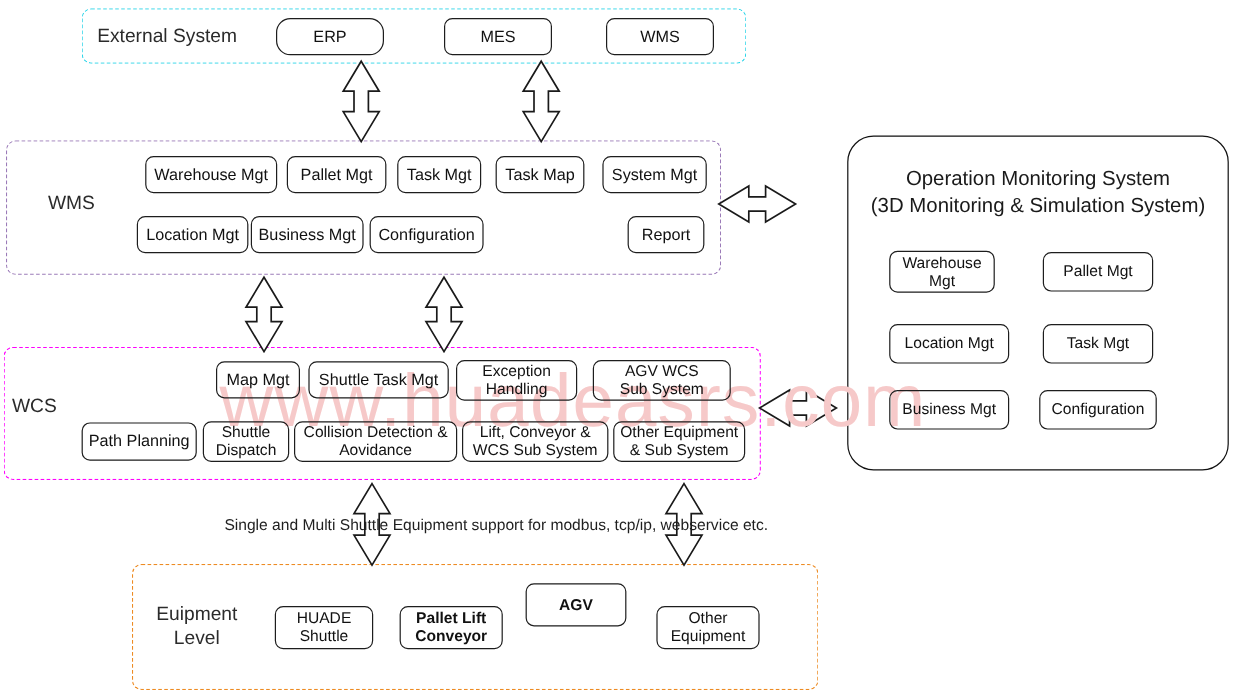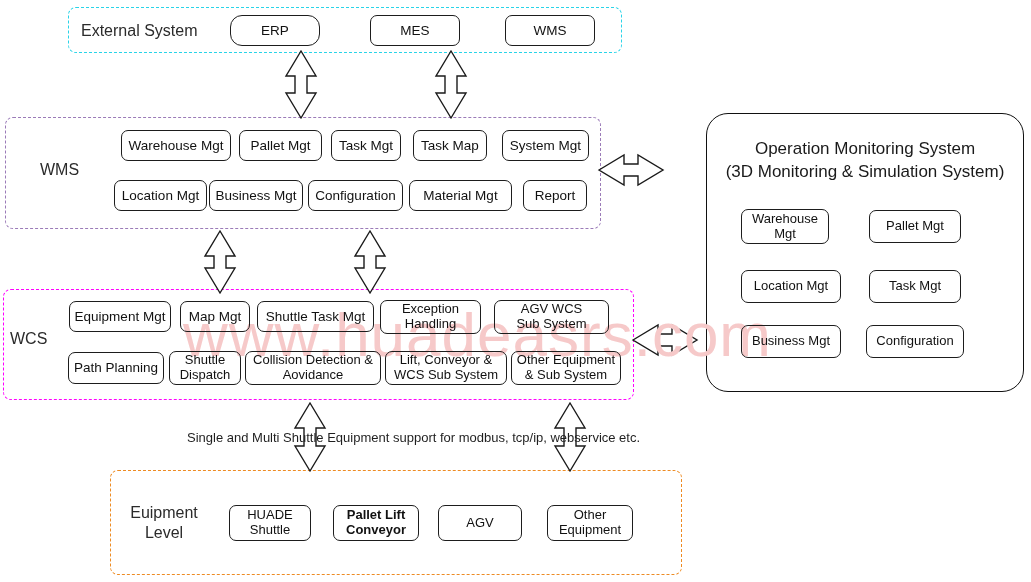--- a/index.html
+++ b/index.html
@@ -100,28 +100,26 @@
 
   <div class="node" style="left:121px;top:130px;width:110px;height:31px;">Warehouse Mgt</div>
   <div class="node" style="left:239px;top:130px;width:83px;height:31px;">Pallet Mgt</div>
   <div class="node" style="left:331px;top:130px;width:70px;height:31px;">Task Mgt</div>
   <div class="node" style="left:413px;top:130px;width:74px;height:31px;">Task Map</div>
   <div class="node" style="left:502px;top:130px;width:87px;height:31px;">System Mgt</div>
 
   <div class="node" style="left:114px;top:180px;width:93px;height:31px;">Location Mgt</div>
   <div class="node" style="left:209px;top:180px;width:94px;height:31px;">Business Mgt</div>
   <div class="node" style="left:308px;top:180px;width:95px;height:31px;">Configuration</div>
-  <div class="node" style="left:409px;top:180px;width:103px;height:31px;">Material Mgt</div>
   <div class="node" style="left:523px;top:180px;width:64px;height:31px;">Report</div>
 
   <div class="region wcs" style="left:3px;top:289px;width:631px;height:111px;"></div>
 
   <div class="region-label" style="left:10px;top:329px;width:60px;text-align:left;">WCS</div>
 
-  <div class="node" style="left:69px;top:301px;width:102px;height:31px;">Equipment Mgt</div>
   <div class="node" style="left:180px;top:301px;width:70px;height:31px;">Map Mgt</div>
   <div class="node" style="left:257px;top:301px;width:117px;height:31px;">Shuttle Task Mgt</div>
   <div class="node sm" style="left:380px;top:300px;width:101px;height:34px;">Exception
 Handling</div>
   <div class="node sm" style="left:494px;top:300px;width:115px;height:34px;">AGV WCS
 Sub System</div>
 
   <div class="node" style="left:68px;top:352px;width:96px;height:32px;">Path Planning</div>
   <div class="node sm" style="left:169px;top:351px;width:72px;height:34px;">Shuttle
 Dispatch</div>
@@ -136,21 +134,21 @@
 
   <div class="region equip" style="left:110px;top:470px;width:572px;height:105px;"></div>
 
   <div class="region-label" style="left:118px;top:503px;width:92px;">Euipment
 Level</div>
 
   <div class="node sm" style="left:229px;top:505px;width:82px;height:36px;">HUADE
 Shuttle</div>
   <div class="node sm" style="left:333px;top:505px;width:86px;height:36px;font-weight:bold;">Pallet Lift
 Conveyor</div>
-  <div class="node sm" style="left:438px;top:505px;width:84px;height:36px;">AGV</div>
+  <div class="node sm" style="left:438px;top:486px;width:84px;height:36px;font-weight:bold;">AGV</div>
   <div class="node sm" style="left:547px;top:505px;width:86px;height:36px;">Other
 Equipment</div>
 
   <div class="panel" style="left:706px;top:113px;width:318px;height:279px;"></div>
 
   <div class="panel-title" style="left:710px;top:138px;width:310px;">Operation Monitoring System
 (3D Monitoring &amp; Simulation System)</div>
 
   <div class="node sm" style="left:741px;top:209px;width:88px;height:35px;">Warehouse
 Mgt</div>

